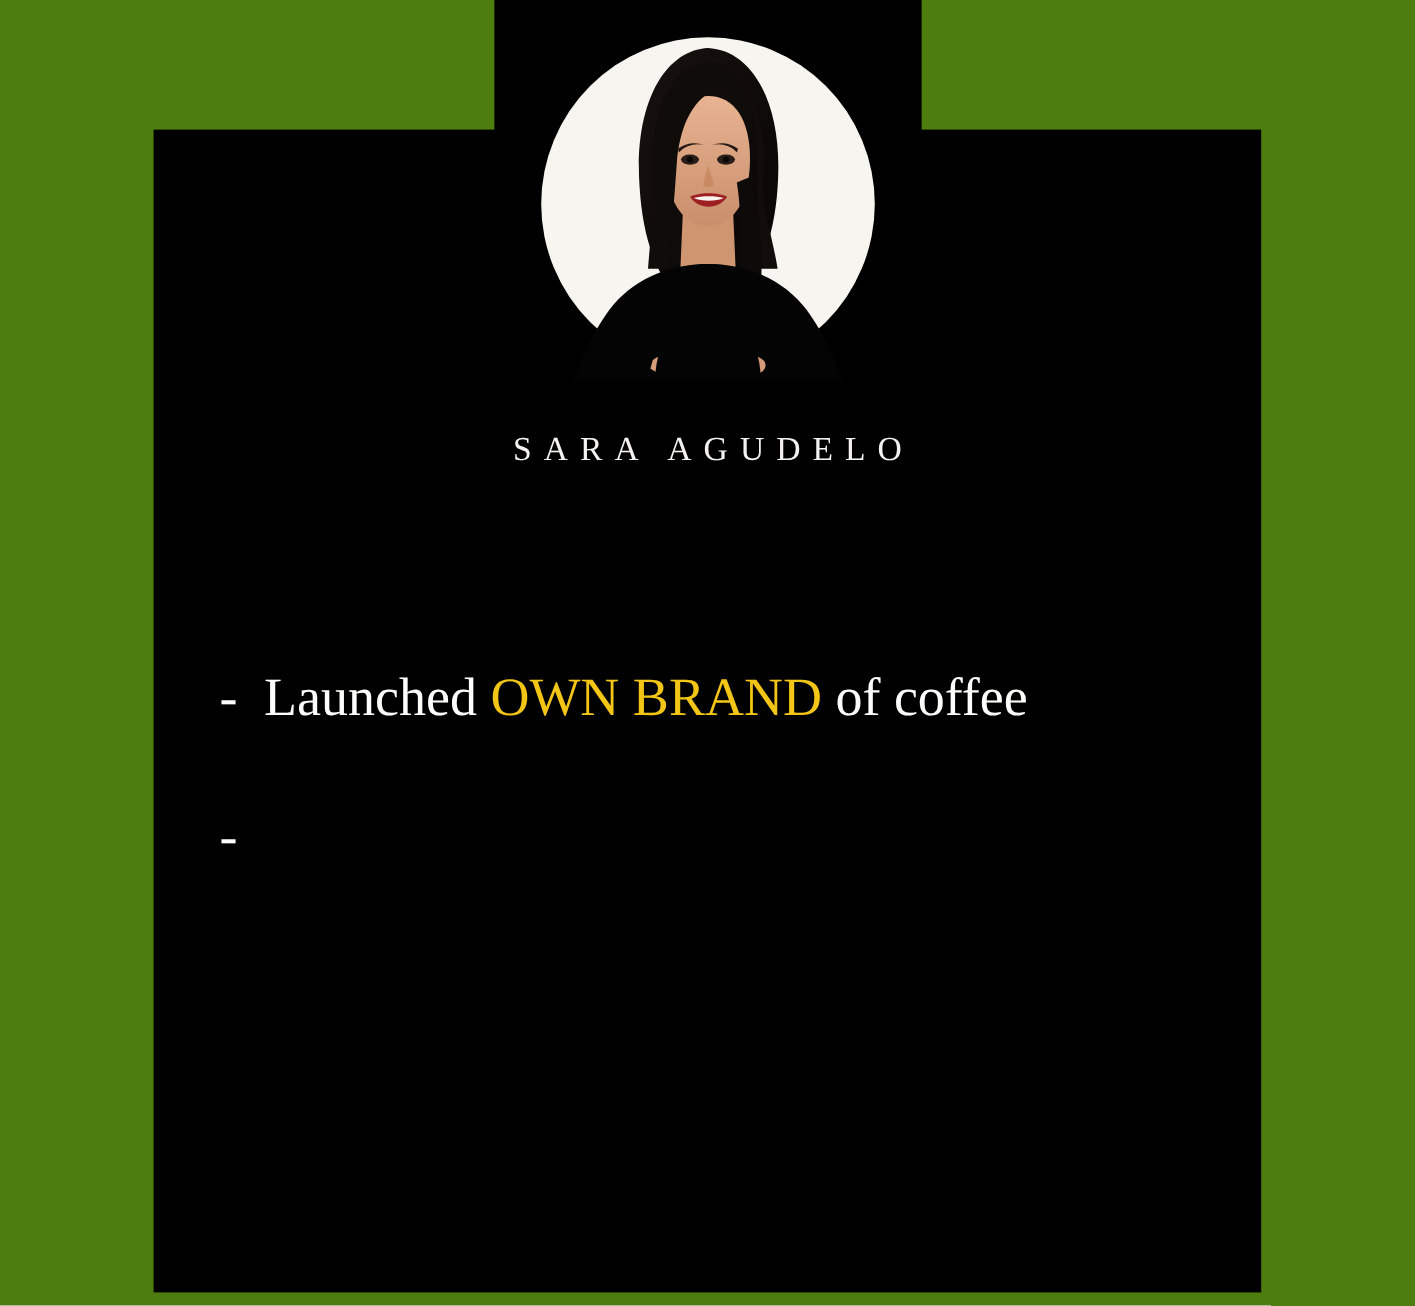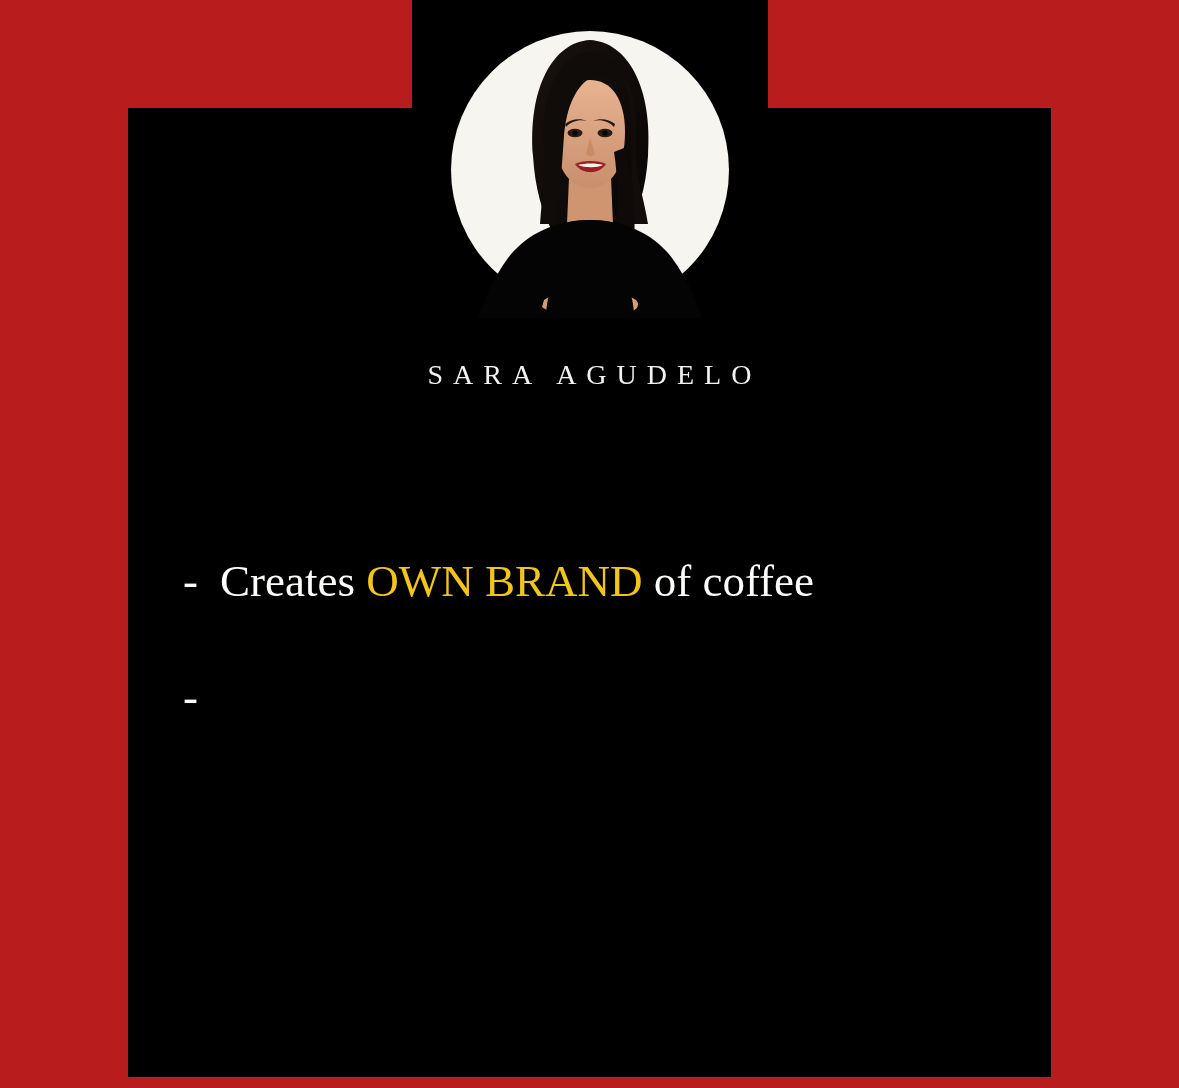--- a/index.html
+++ b/index.html
@@ -15,21 +15,21 @@
     font-family: "Liberation Serif", "DejaVu Serif", serif;
     position: relative;
   }
 
   #slide {
     position: absolute;
     left: 0;
     top: 0;
     width: 1179px;
     height: 1088px;
-    background: #b91c1c;
+    background: #4d7c0f;
   }
 
   
   .panel-top {
     position: absolute;
     left: 412px;
     top: 0px;
     width: 356px;
     height: 112px;
     background: #000000;
@@ -172,20 +172,20 @@
       <path d="M110 250 C 124 244, 160 244, 174 250 C 184 262, 186 278, 186 290
                L 98 290 C 98 278, 100 262, 110 250 Z" fill="#050404"></path>
     </svg>
   </div>
 
   <div class="name">SARA AGUDELO</div>
 
   <div class="bullets">
     <p class="bullet" style="color: rgb(253, 253, 251);">
       <span class="dash" style="color: rgb(253, 253, 251);">-</span>
-      <span class="bullet-text"><span>Creates </span><span class="hl" style="color: rgb(242, 197, 22);">OWN BRAND</span><span> of coffee</span></span>
+      <span class="bullet-text"><span>Launched </span><span class="hl" style="color: rgb(242, 197, 22);">OWN BRAND</span><span> of coffee</span></span>
     </p>
     <p class="bullet" style="color: rgb(253, 253, 251);">
       <span class="dash" style="color: rgb(253, 253, 251);">-</span>
     </p>
   </div>
 
 </div>
 
 </body></html>

